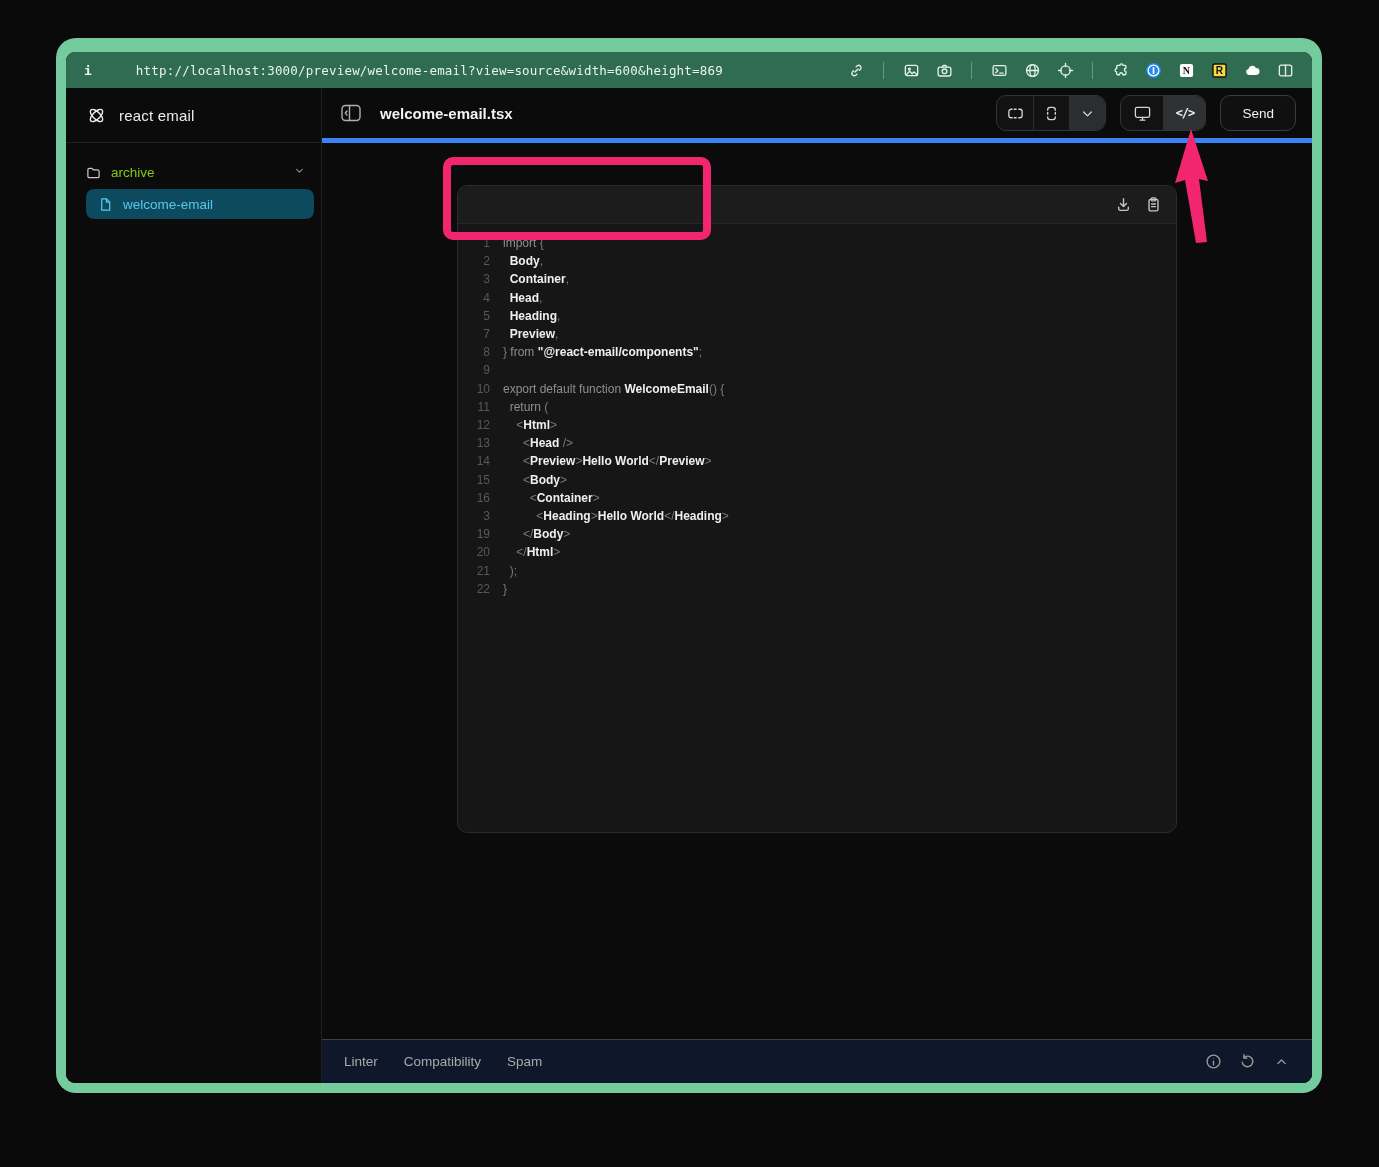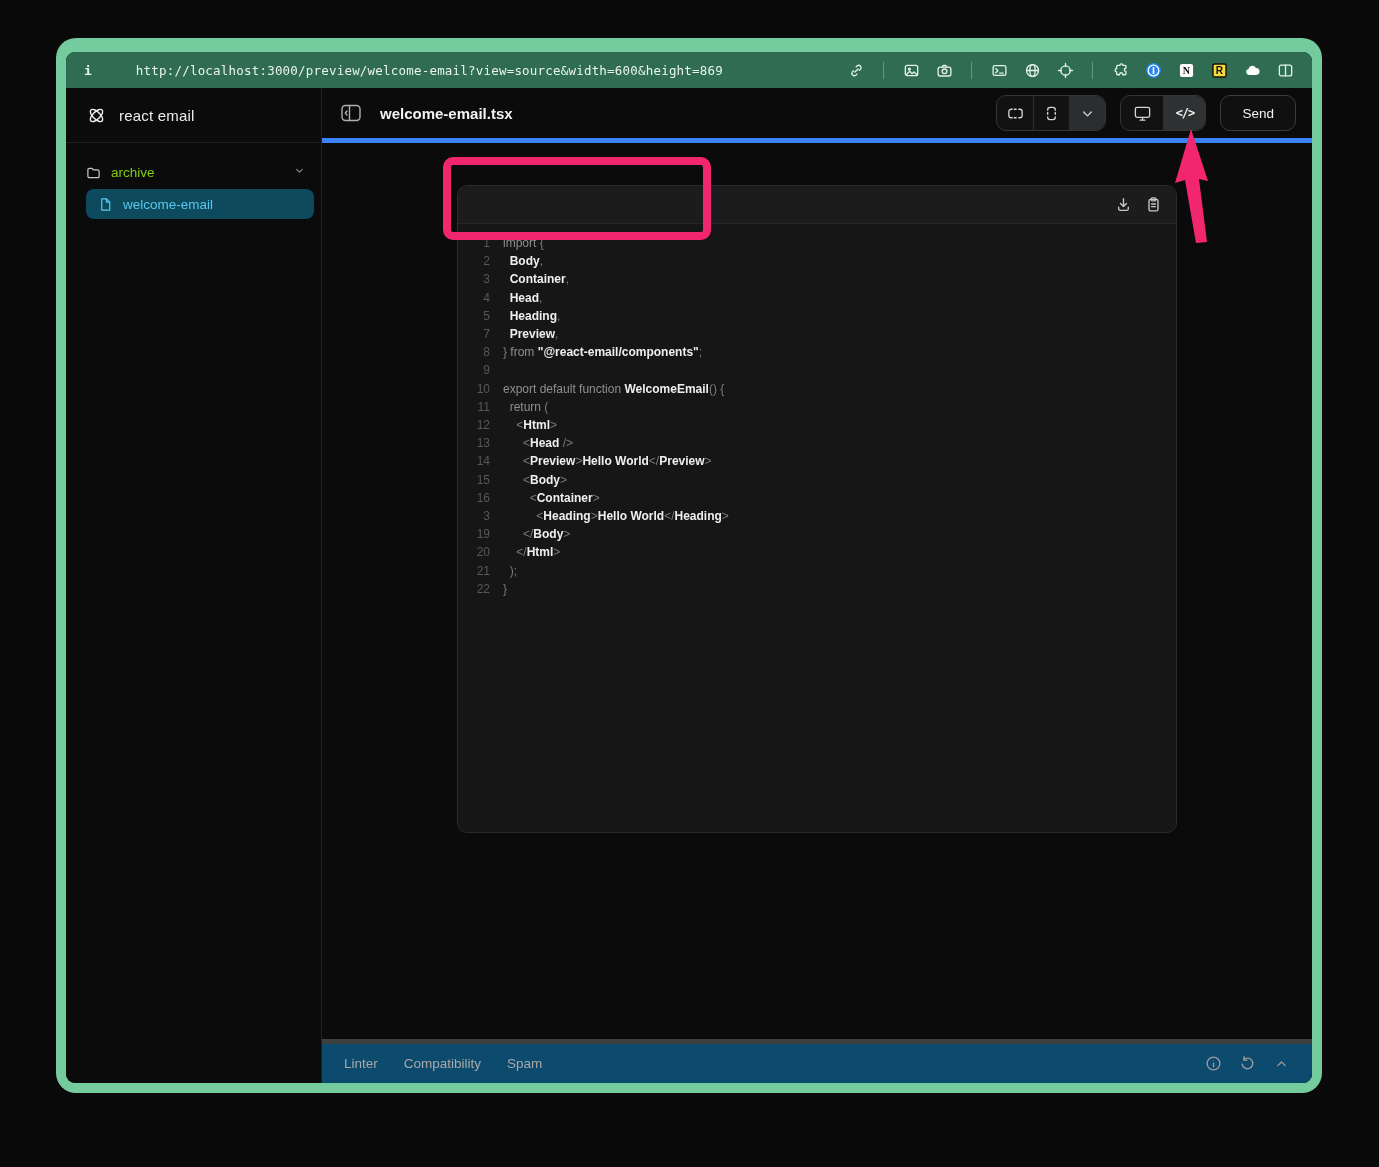--- a/index.html
+++ b/index.html
@@ -66,21 +66,21 @@
   .tab-icons .pic { width:17px; height:17px; cursor:pointer; }
   .tab-icons svg { width:17px; height:17px; stroke:#C6C6C6; stroke-width:1.3; fill:none; stroke-linecap:round; stroke-linejoin:round; }
   .code { flex:1; padding-top:10px; font-family:Liberation Sans, sans-serif; font-size:12px; line-height:18.2px; overflow:hidden; }
   .cl { white-space:pre; }
   .ln { display:inline-block; width:32px; text-align:right; margin-right:13px; color:#585858; }
   .tk-k { color:#8F8F8F; }
   .tk-p { color:#7A7A7A; }
   .tk-i, .tk-s { color:#EFEFEF; font-weight:bold; }
 
   
-  .bottom-bar { height:44px; flex:0 0 44px; border-top:5px solid #404040; display:flex; align-items:center; padding:17px 22px; gap:26px; background:#0c4a6e; }
+  .bottom-bar { height:44px; flex:0 0 44px; border-top:1px solid #404040; display:flex; align-items:center; padding:17px 22px; gap:26px; background:#0f172a; }
   .bb-tab { color:#A9A9A9; font-size:13.5px; cursor:pointer; }
   .bb-icons { margin-left:auto; display:flex; align-items:center; gap:17px; }
   .bb-icons .pic { width:17px; height:17px; cursor:pointer; }
   .bb-icons svg { width:17px; height:17px; stroke:#9B9B9B; stroke-width:1.3; fill:none; stroke-linecap:round; stroke-linejoin:round; }
 
   
   .annot-rect { position:absolute; left:443px; top:157px; width:268px; height:83px;
                 border:8px solid #F1266F; border-radius:10px; z-index:40; pointer-events:none; }
   .annot-arrow { position:absolute; left:1168px; top:124px; width:48px; height:124px; z-index:40; pointer-events:none; }
 </style>

